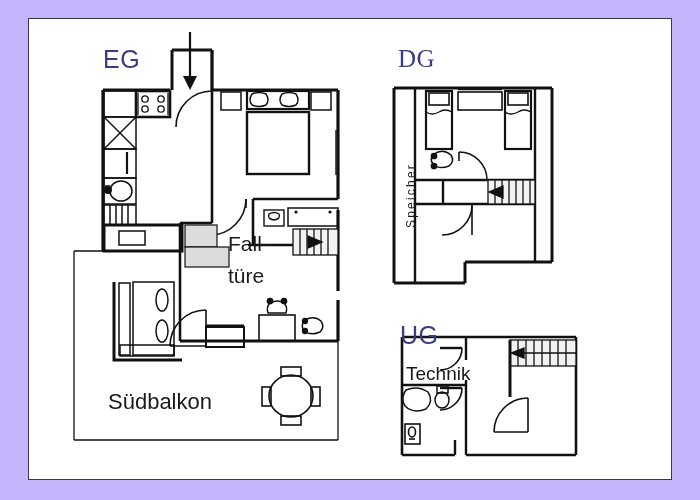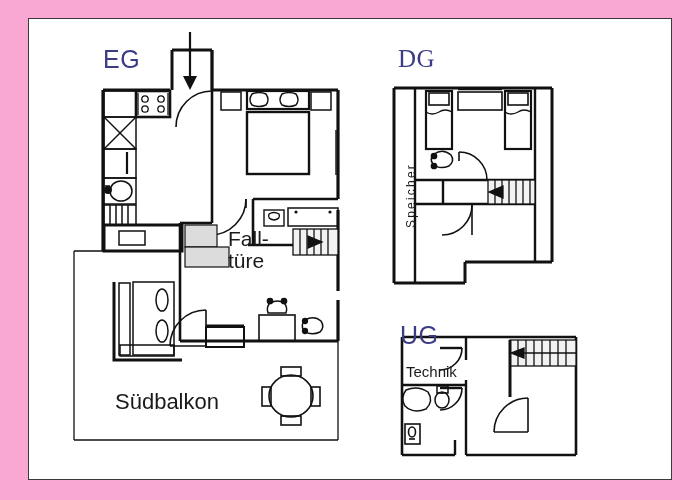--- a/index.html
+++ b/index.html
@@ -7,21 +7,21 @@
     padding: 0;
     background: #ffffff;
   }
   body {
     font-family: "Liberation Sans", sans-serif;
   }
   #root {
     position: relative;
     width: 700px;
     height: 500px;
-    background: #f9a8d4;
+    background: #c4b5fd;
     overflow: hidden;
   }
   #frame {
     position: absolute;
     left: 28px;
     top: 18px;
     width: 644px;
     height: 462px;
     border: 1.5px solid #3a3a3a;
     box-sizing: border-box;
@@ -49,34 +49,33 @@
   .room-text {
     position: absolute;
     color: #1a1a1a;
     font-family: "Liberation Sans", sans-serif;
     white-space: nowrap;
   }
   #text-suedbalkon {
     left: 108px;
     top: 389px;
     font-size: 22px;
-    margin-left: 7px;
   }
   #text-falltuere {
     left: 228px;
     top: 228px;
     font-size: 21px;
-    line-height: 22px;
+    line-height: 32px;
     white-space: normal;
     width: 64px;
   }
   #text-technik {
     left: 406px;
     top: 363px;
-    font-size: 15px;
+    font-size: 19px;
   }
   #text-speicher-wrap {
     position: absolute;
     left: 404px;
     top: 128px;
     width: 16px;
     height: 110px;
   }
   #text-speicher-inner {
     position: absolute;

